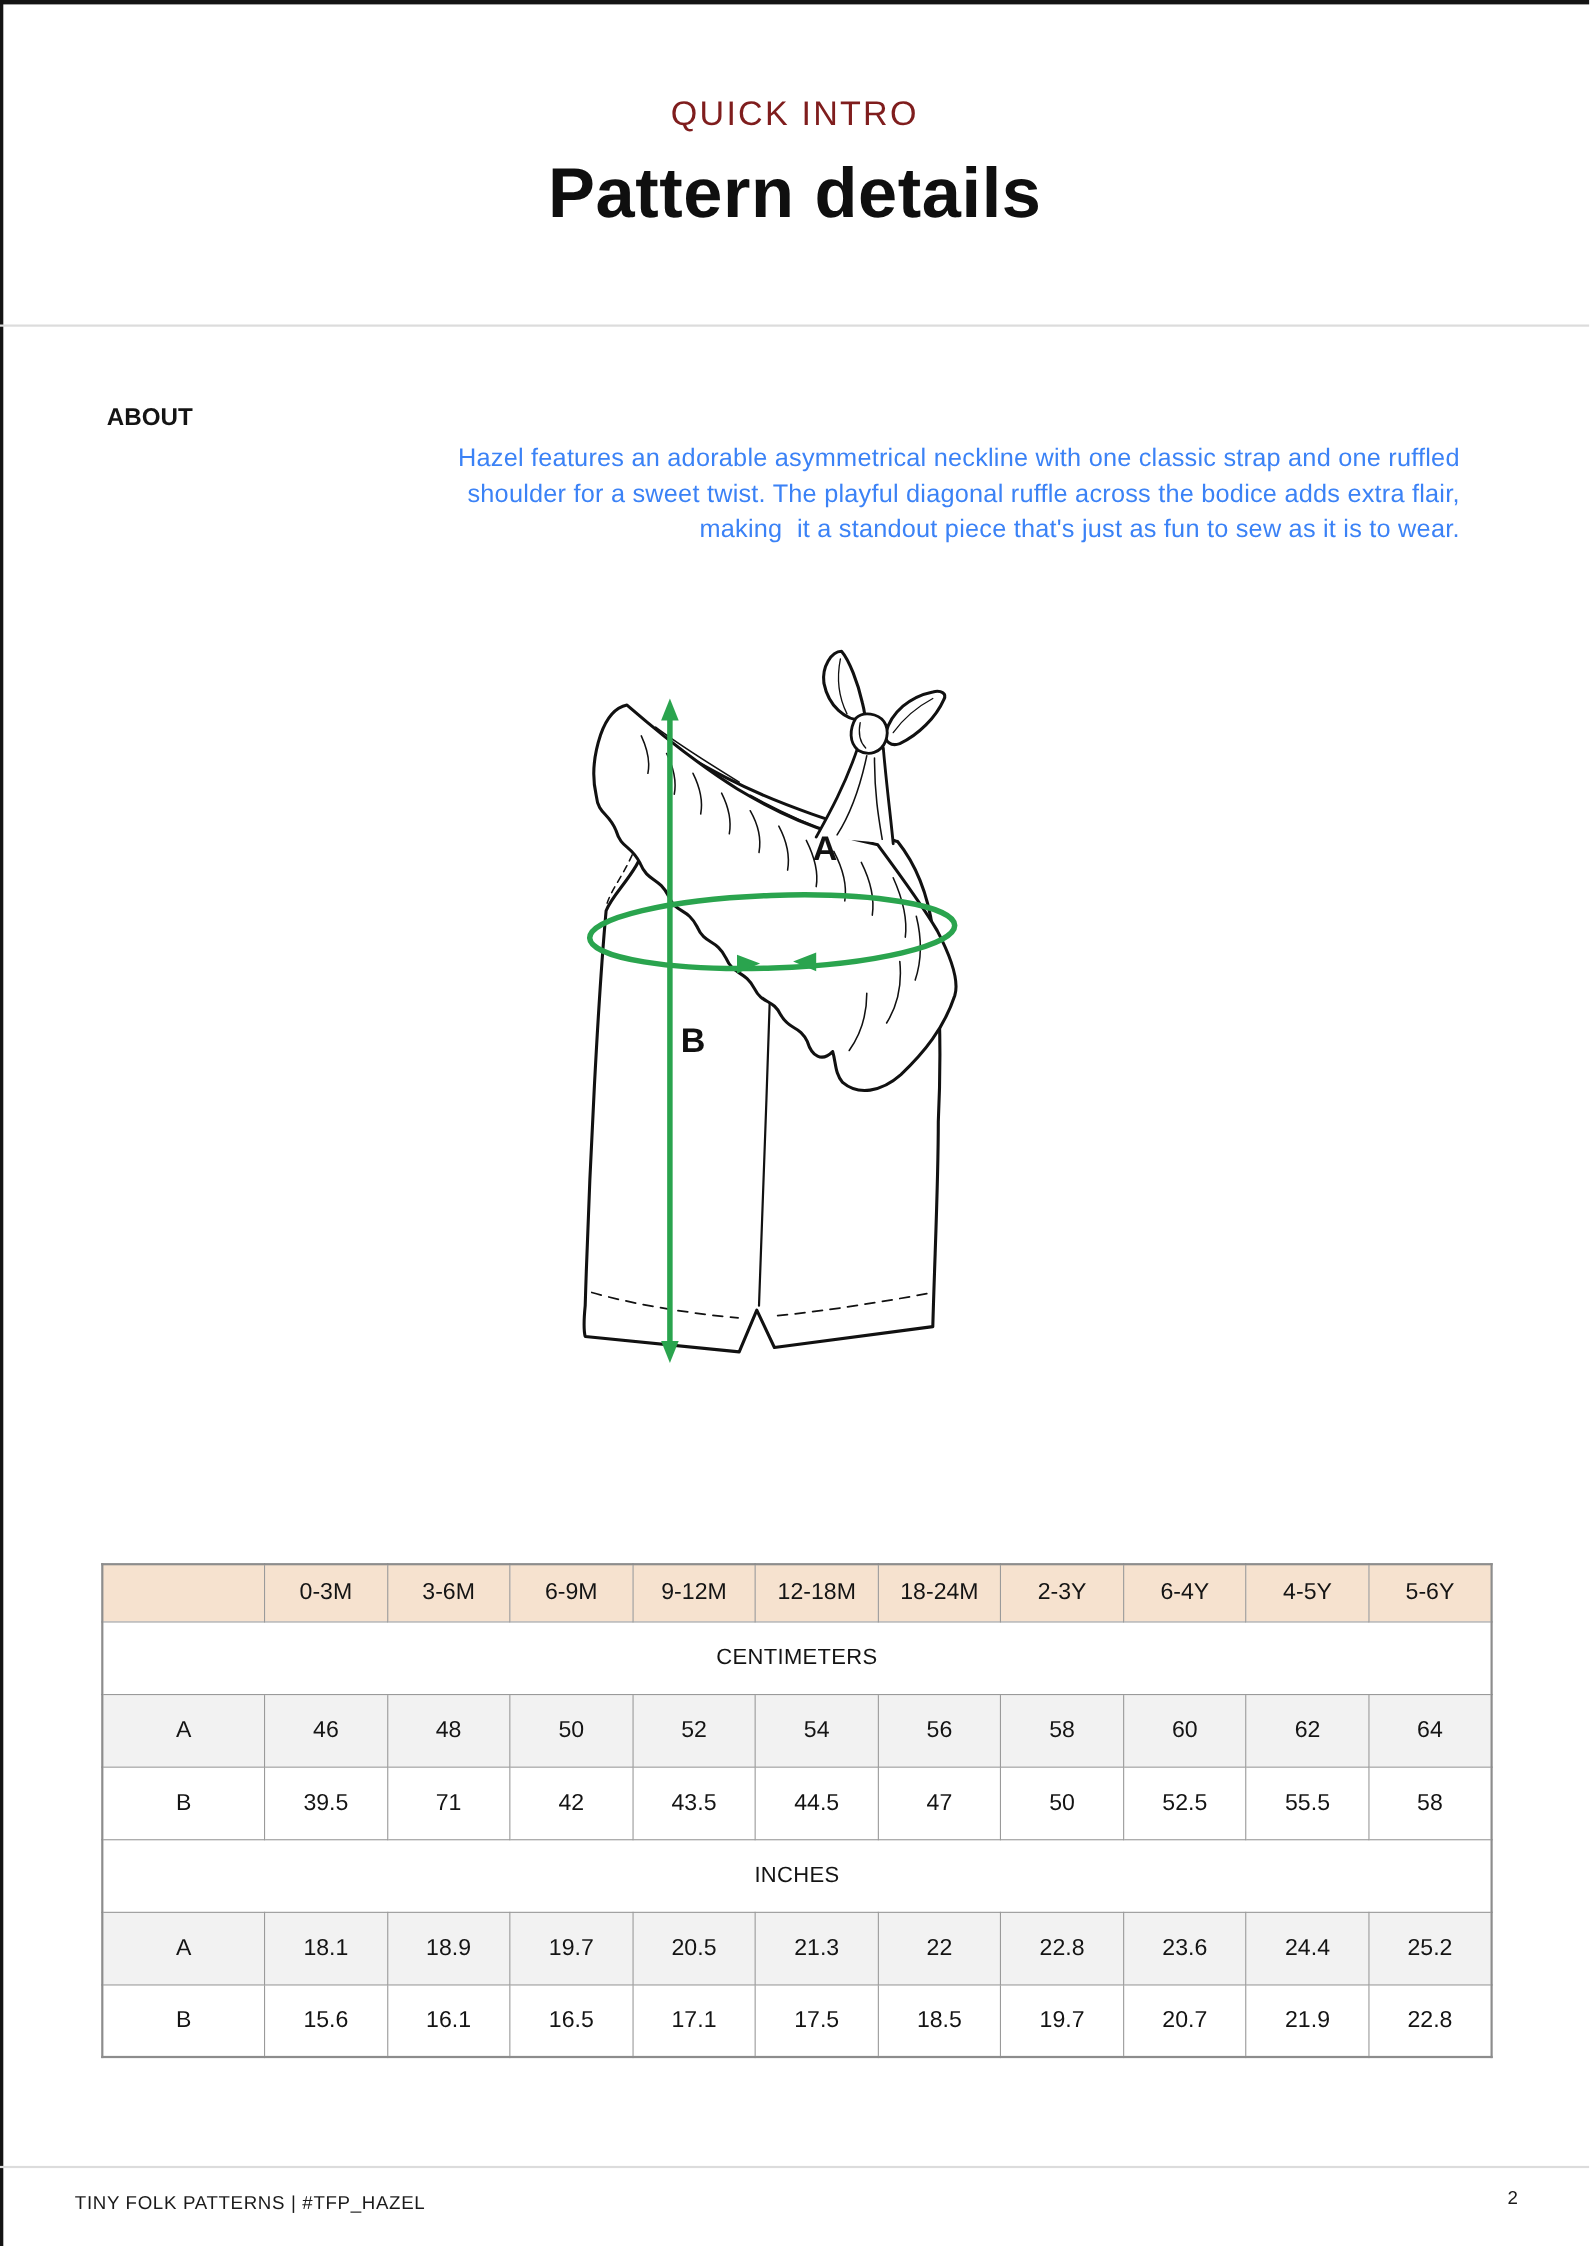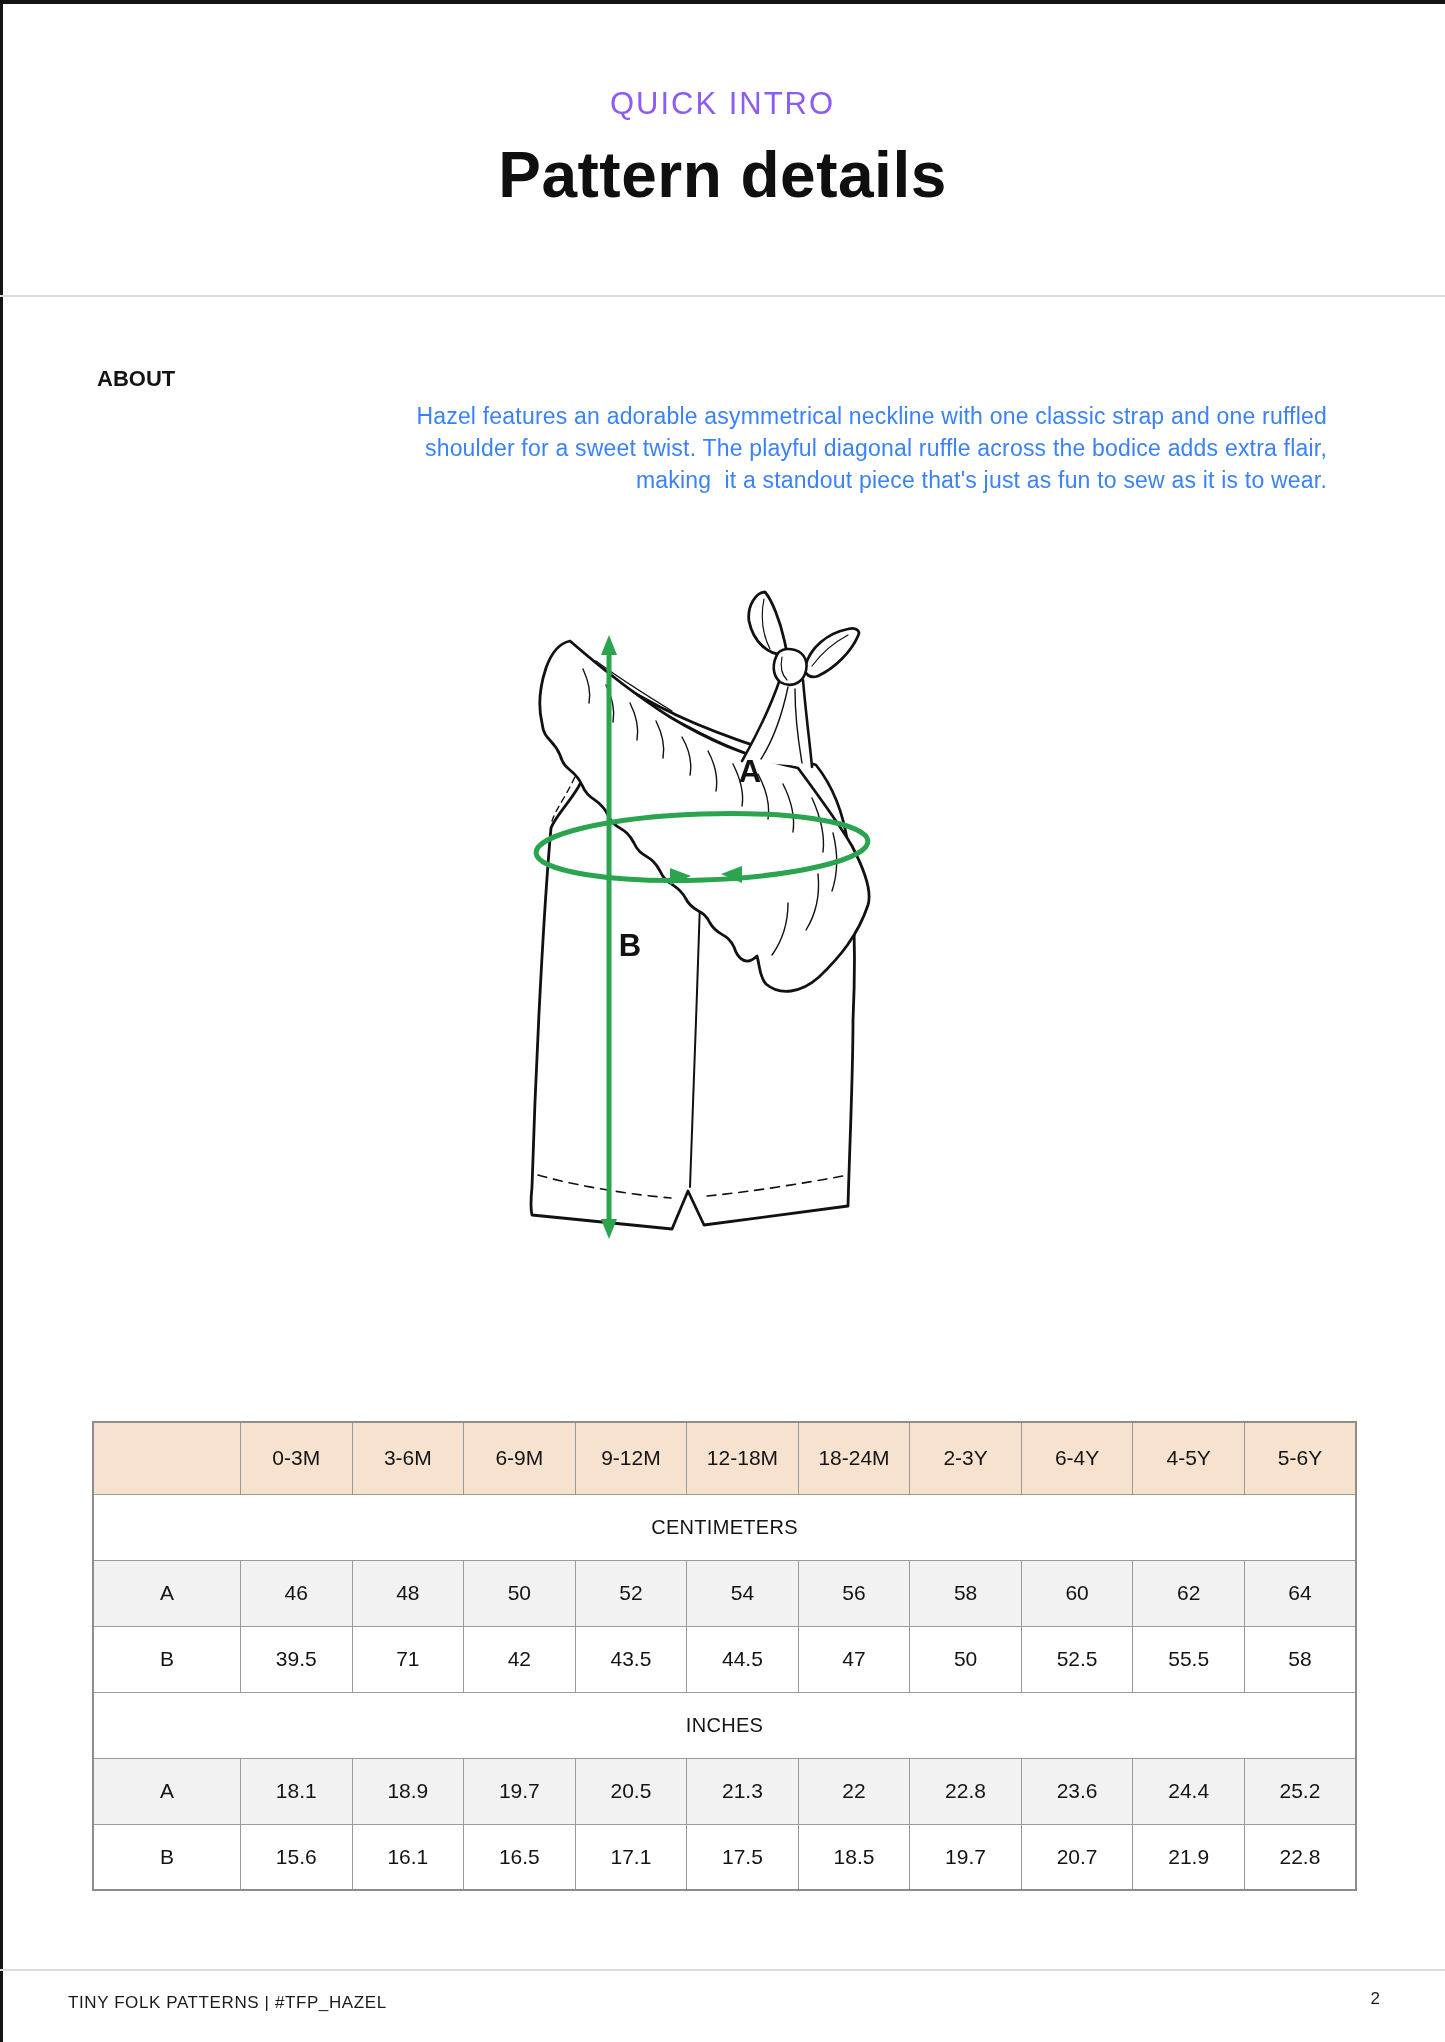--- a/index.html
+++ b/index.html
@@ -5,21 +5,21 @@
   html,body{margin:0;padding:0;background:#fff;}
   .page{
     position:relative;width:1445px;height:2042px;background:#fff;overflow:hidden;
     font-family:"Liberation Sans","DejaVu Sans",sans-serif;color:#111;
   }
   .edge-top{position:absolute;left:0;top:0;width:100%;height:4px;background:#141414;}
   .edge-left{position:absolute;left:0;top:0;width:3px;height:100%;background:#141414;}
 
   .eyebrow{
     position:absolute;left:0;top:86px;width:100%;text-align:center;
-    font-size:31px;font-weight:400;letter-spacing:2px;color:#8b5cf6;
+    font-size:31px;font-weight:400;letter-spacing:2px;color:#7f1d1d;
   }
   .title{
     position:absolute;left:0;top:138px;width:100%;margin:0;text-align:center;
     font-size:64px;font-weight:600;letter-spacing:0.5px;color:#0f0f0f;
   }
   .divider{position:absolute;left:0;width:100%;height:2px;background:#dcdcdc;}
   .divider-top{top:295px;}
   .divider-bottom{top:1969px;}
 
   .about{position:absolute;left:97px;top:366px;width:1230px;}
@@ -40,21 +40,21 @@
   table.measurements{
     position:absolute;left:92px;top:1421px;width:1265px;
     border-collapse:collapse;table-layout:fixed;
     font-size:21px;color:#141414;
   }
   table.measurements th,table.measurements td{
     border:1px solid #9a9a9a;text-align:center;vertical-align:middle;
     font-weight:400;padding:0;
   }
   table.measurements{border:2px solid #8d8d8d;}
-  table.measurements thead tr{height:72px;padding-left:48px;}
+  table.measurements thead tr{height:52px;padding-left:48px;}
   table.measurements thead th{font-size:21px;}
   table.measurements .label-col{width:146px;}
   table.measurements td.section-cell{
     height:64px;font-weight:400;font-size:20px;background:#fff;letter-spacing:0.3px;
   }
   table.measurements tbody tr{height:66px;}
   table.measurements tbody tr.shaded td{background:#f2f2f2;}
 
   .footer-left{
     position:absolute;left:68px;top:1993px;font-size:17px;letter-spacing:0.6px;color:#1a1a1a;

